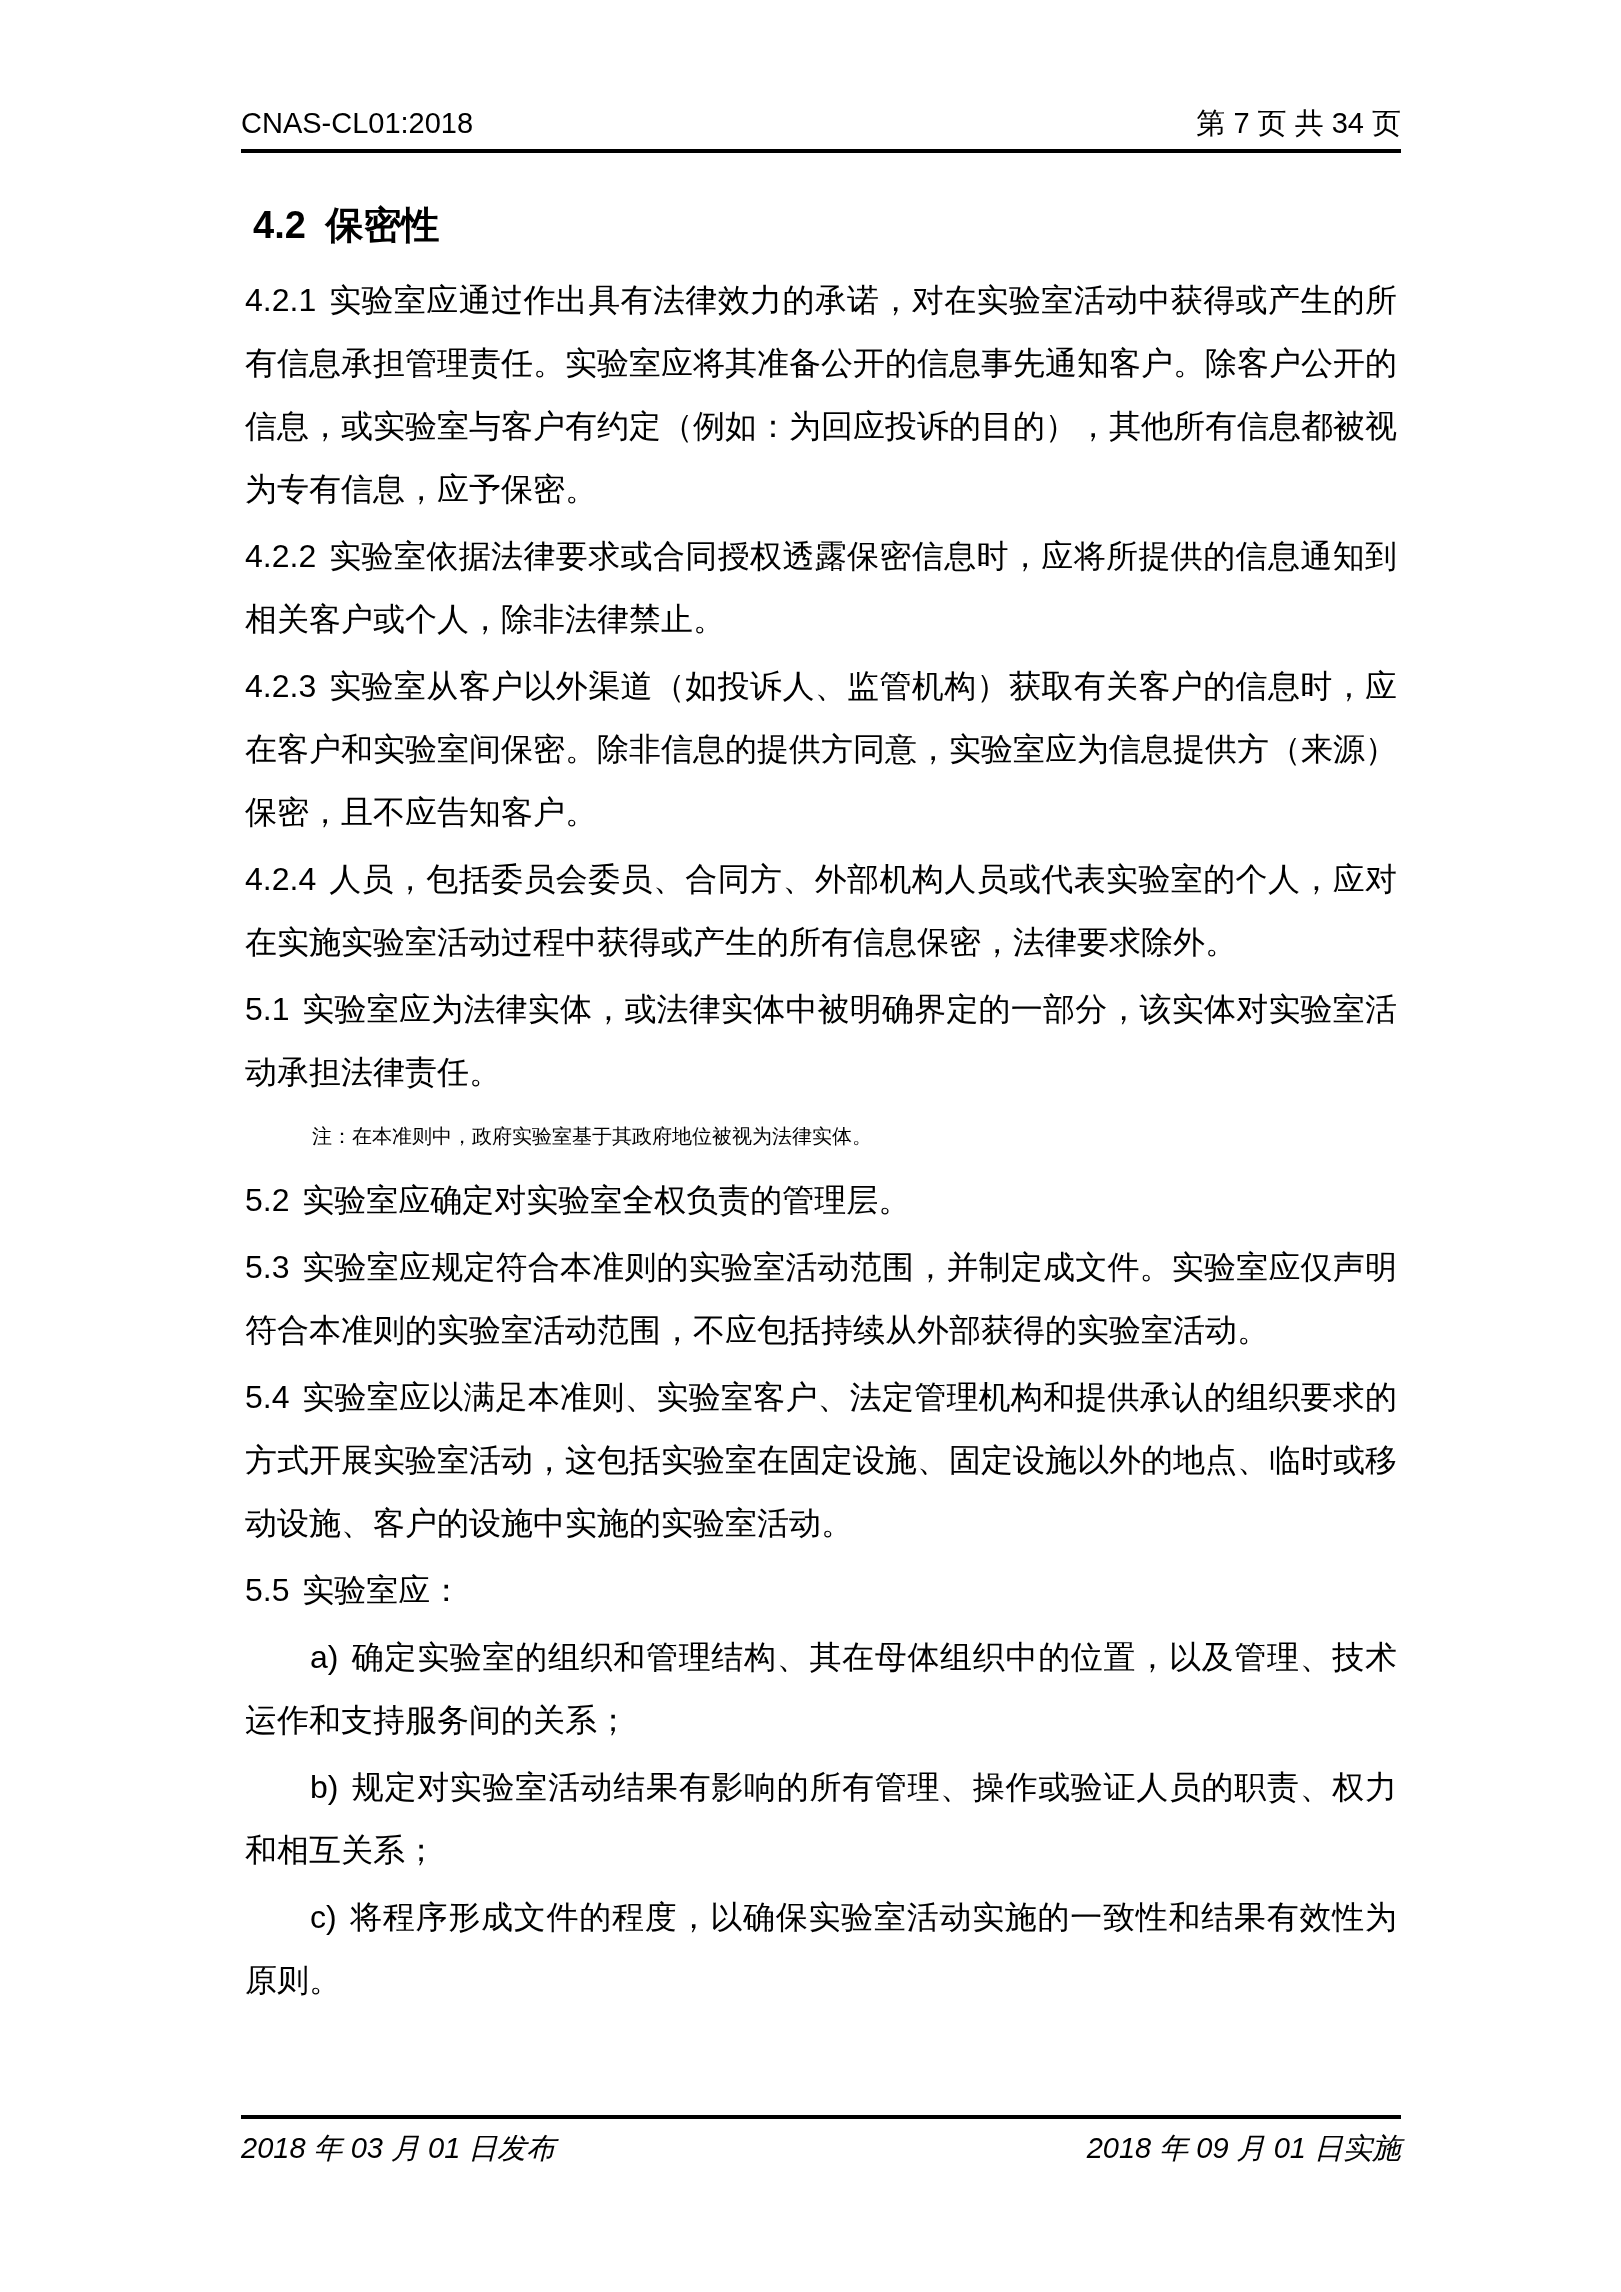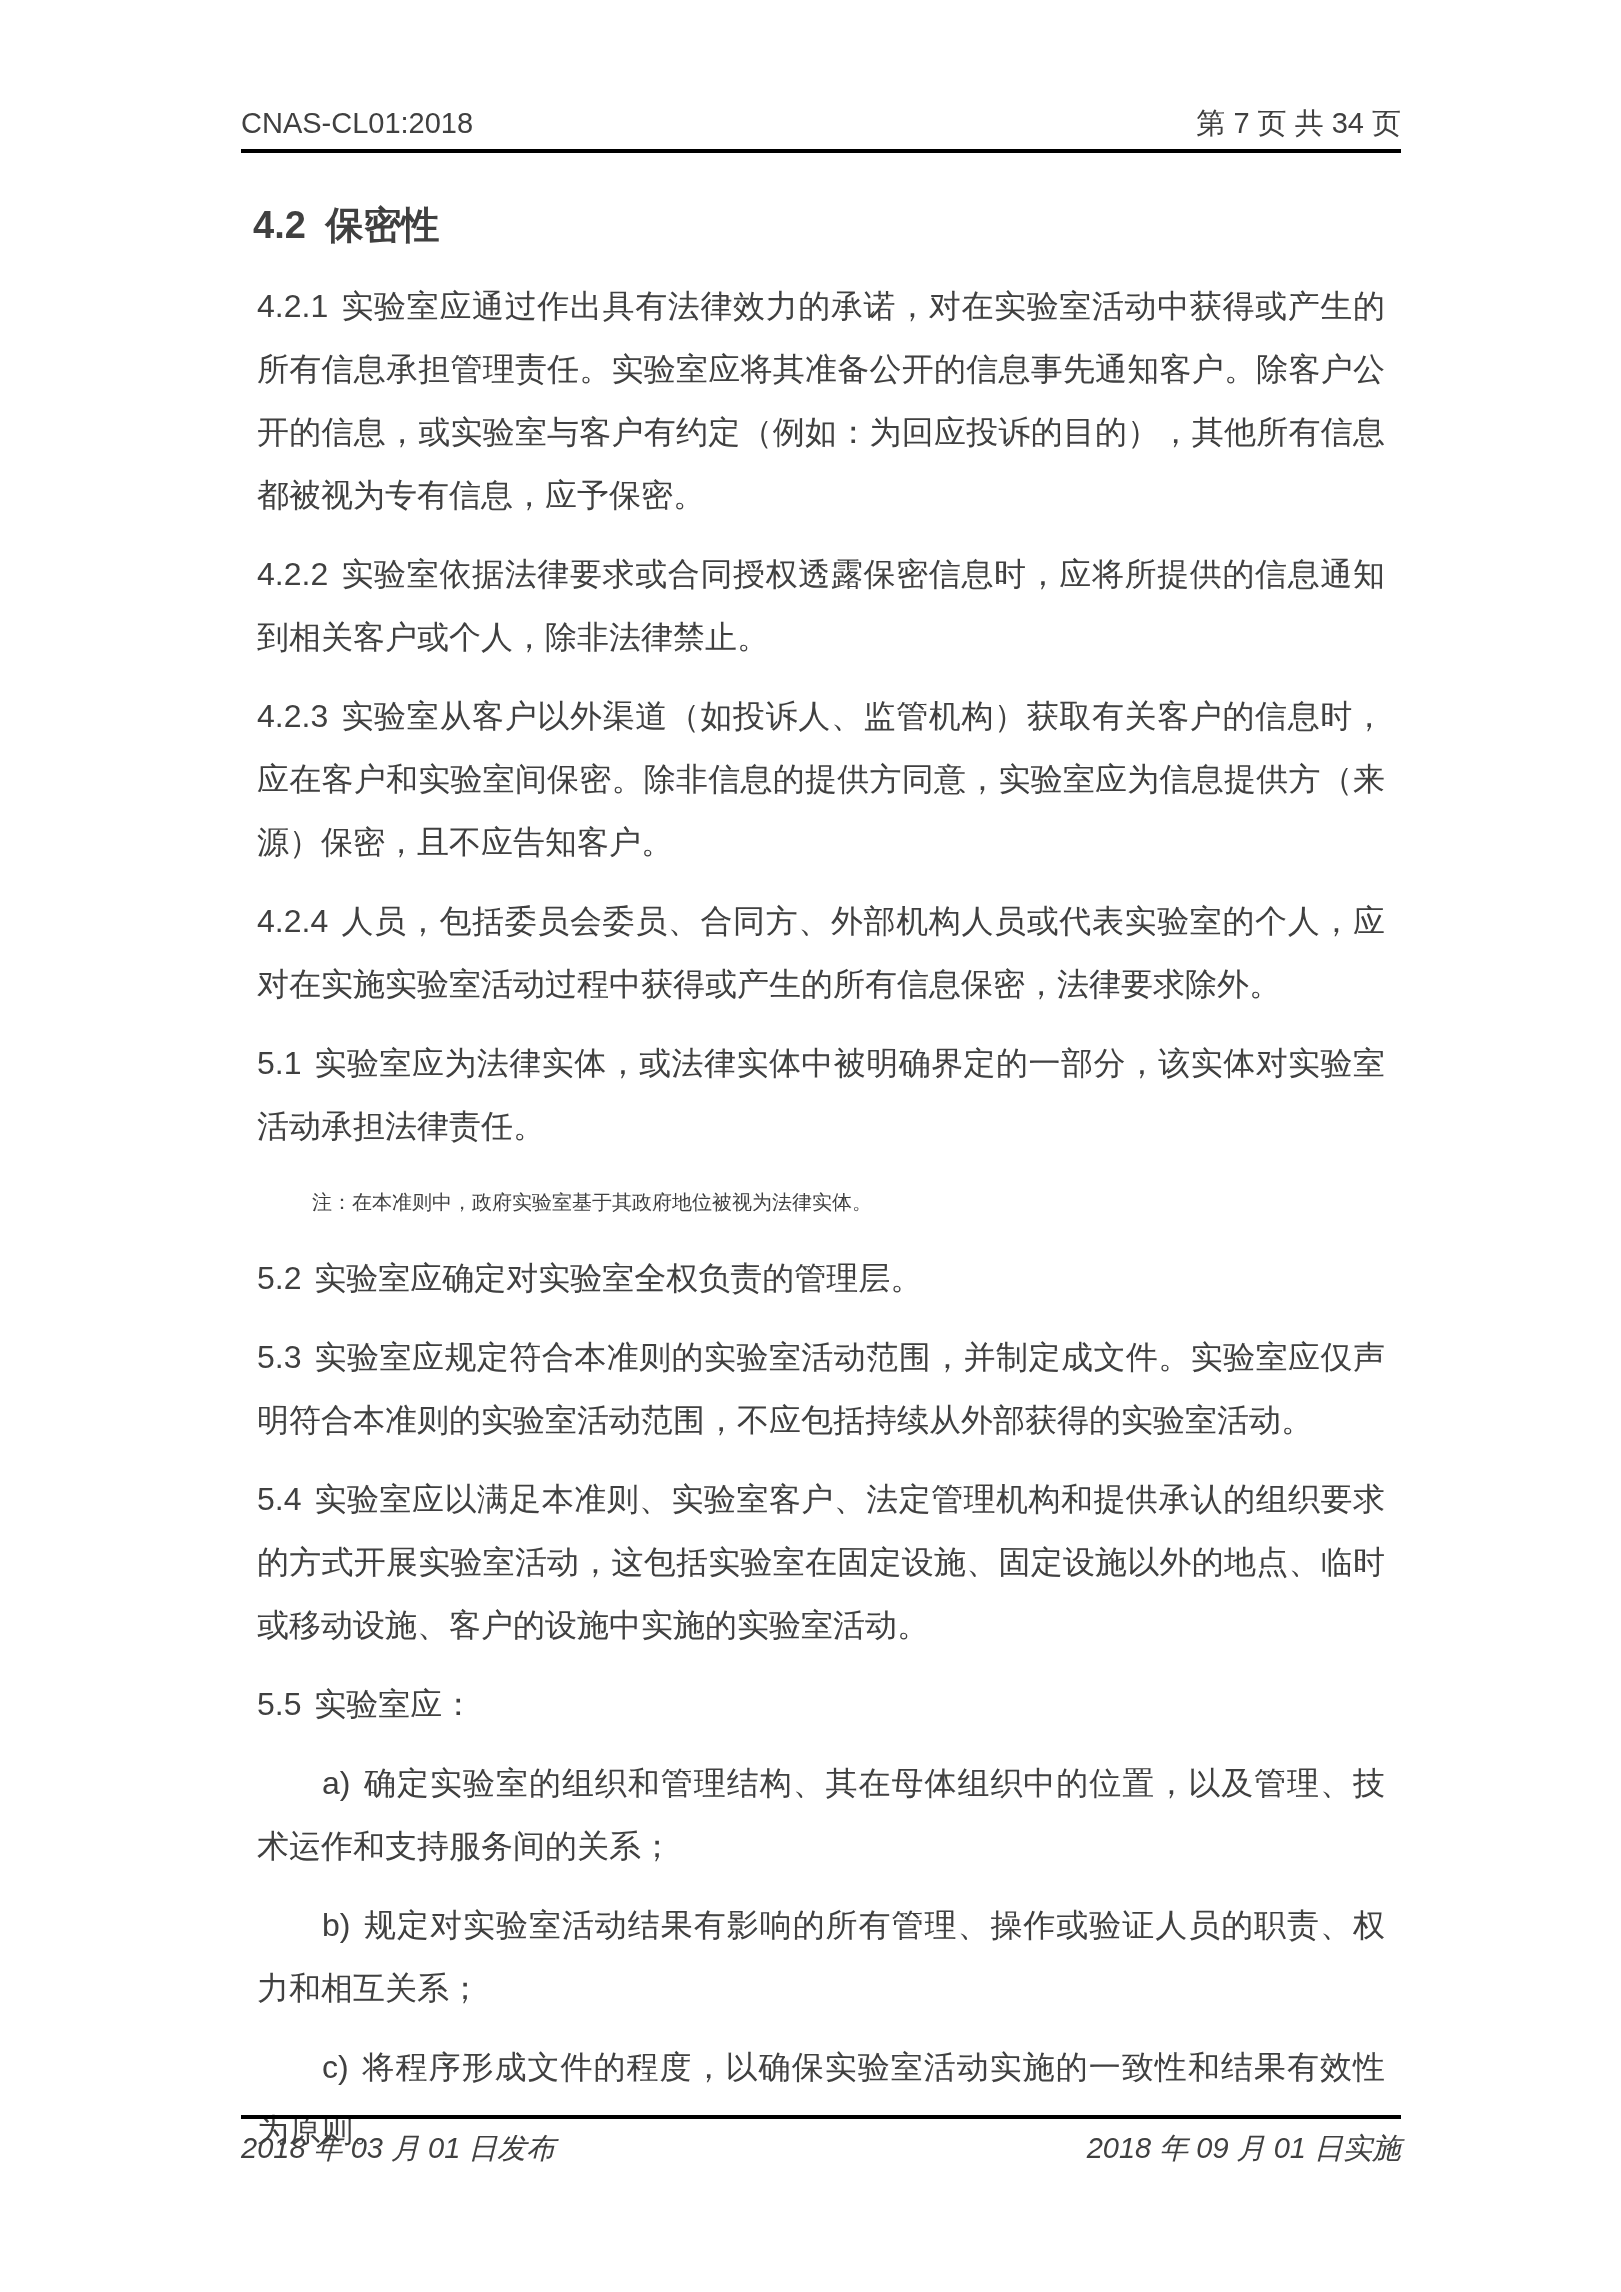--- a/index.html
+++ b/index.html
@@ -2,21 +2,21 @@
 <html lang="zh"><head>
 <meta charset="utf-8">
 <title>CNAS-CL01:2018</title>
 <style>
   html, body { margin: 0; padding: 0; background: #ffffff; }
   .page {
     position: relative;
     width: 1621px;
     height: 2293px;
     background: #ffffff;
-    color: #404040;
+    color: #000000;
     font-family: "Liberation Serif", "DejaVu Serif", serif;
     overflow: hidden;
   }
   .header {
     position: absolute;
     left: 241px;
     top: 106px;
     width: 1160px;
     display: flex;
     justify-content: space-between;
@@ -40,21 +40,21 @@
     font-weight: bold;
     line-height: 67px;
     margin: 0 0 9.8px 0;
     text-align: left;
   }
   h2.heading:not(:first-child) { margin-top: 11.8px; }
   h2.heading .num { margin-right: 19.6px; margin-left: 12px; }
   p.para, p.list {
     font-size: 32px;
     line-height: 63px;
-    margin: 16px;
+    margin: 4px;
   }
   p.para .num, p.list .num {
     font-family: "Liberation Sans", "DejaVu Sans", sans-serif;
     margin-right: 12.7px;
   }
   p.list { text-indent: 65px; }
   p.note {
     font-size: 20px;
     line-height: 57px;
     margin: 0;

